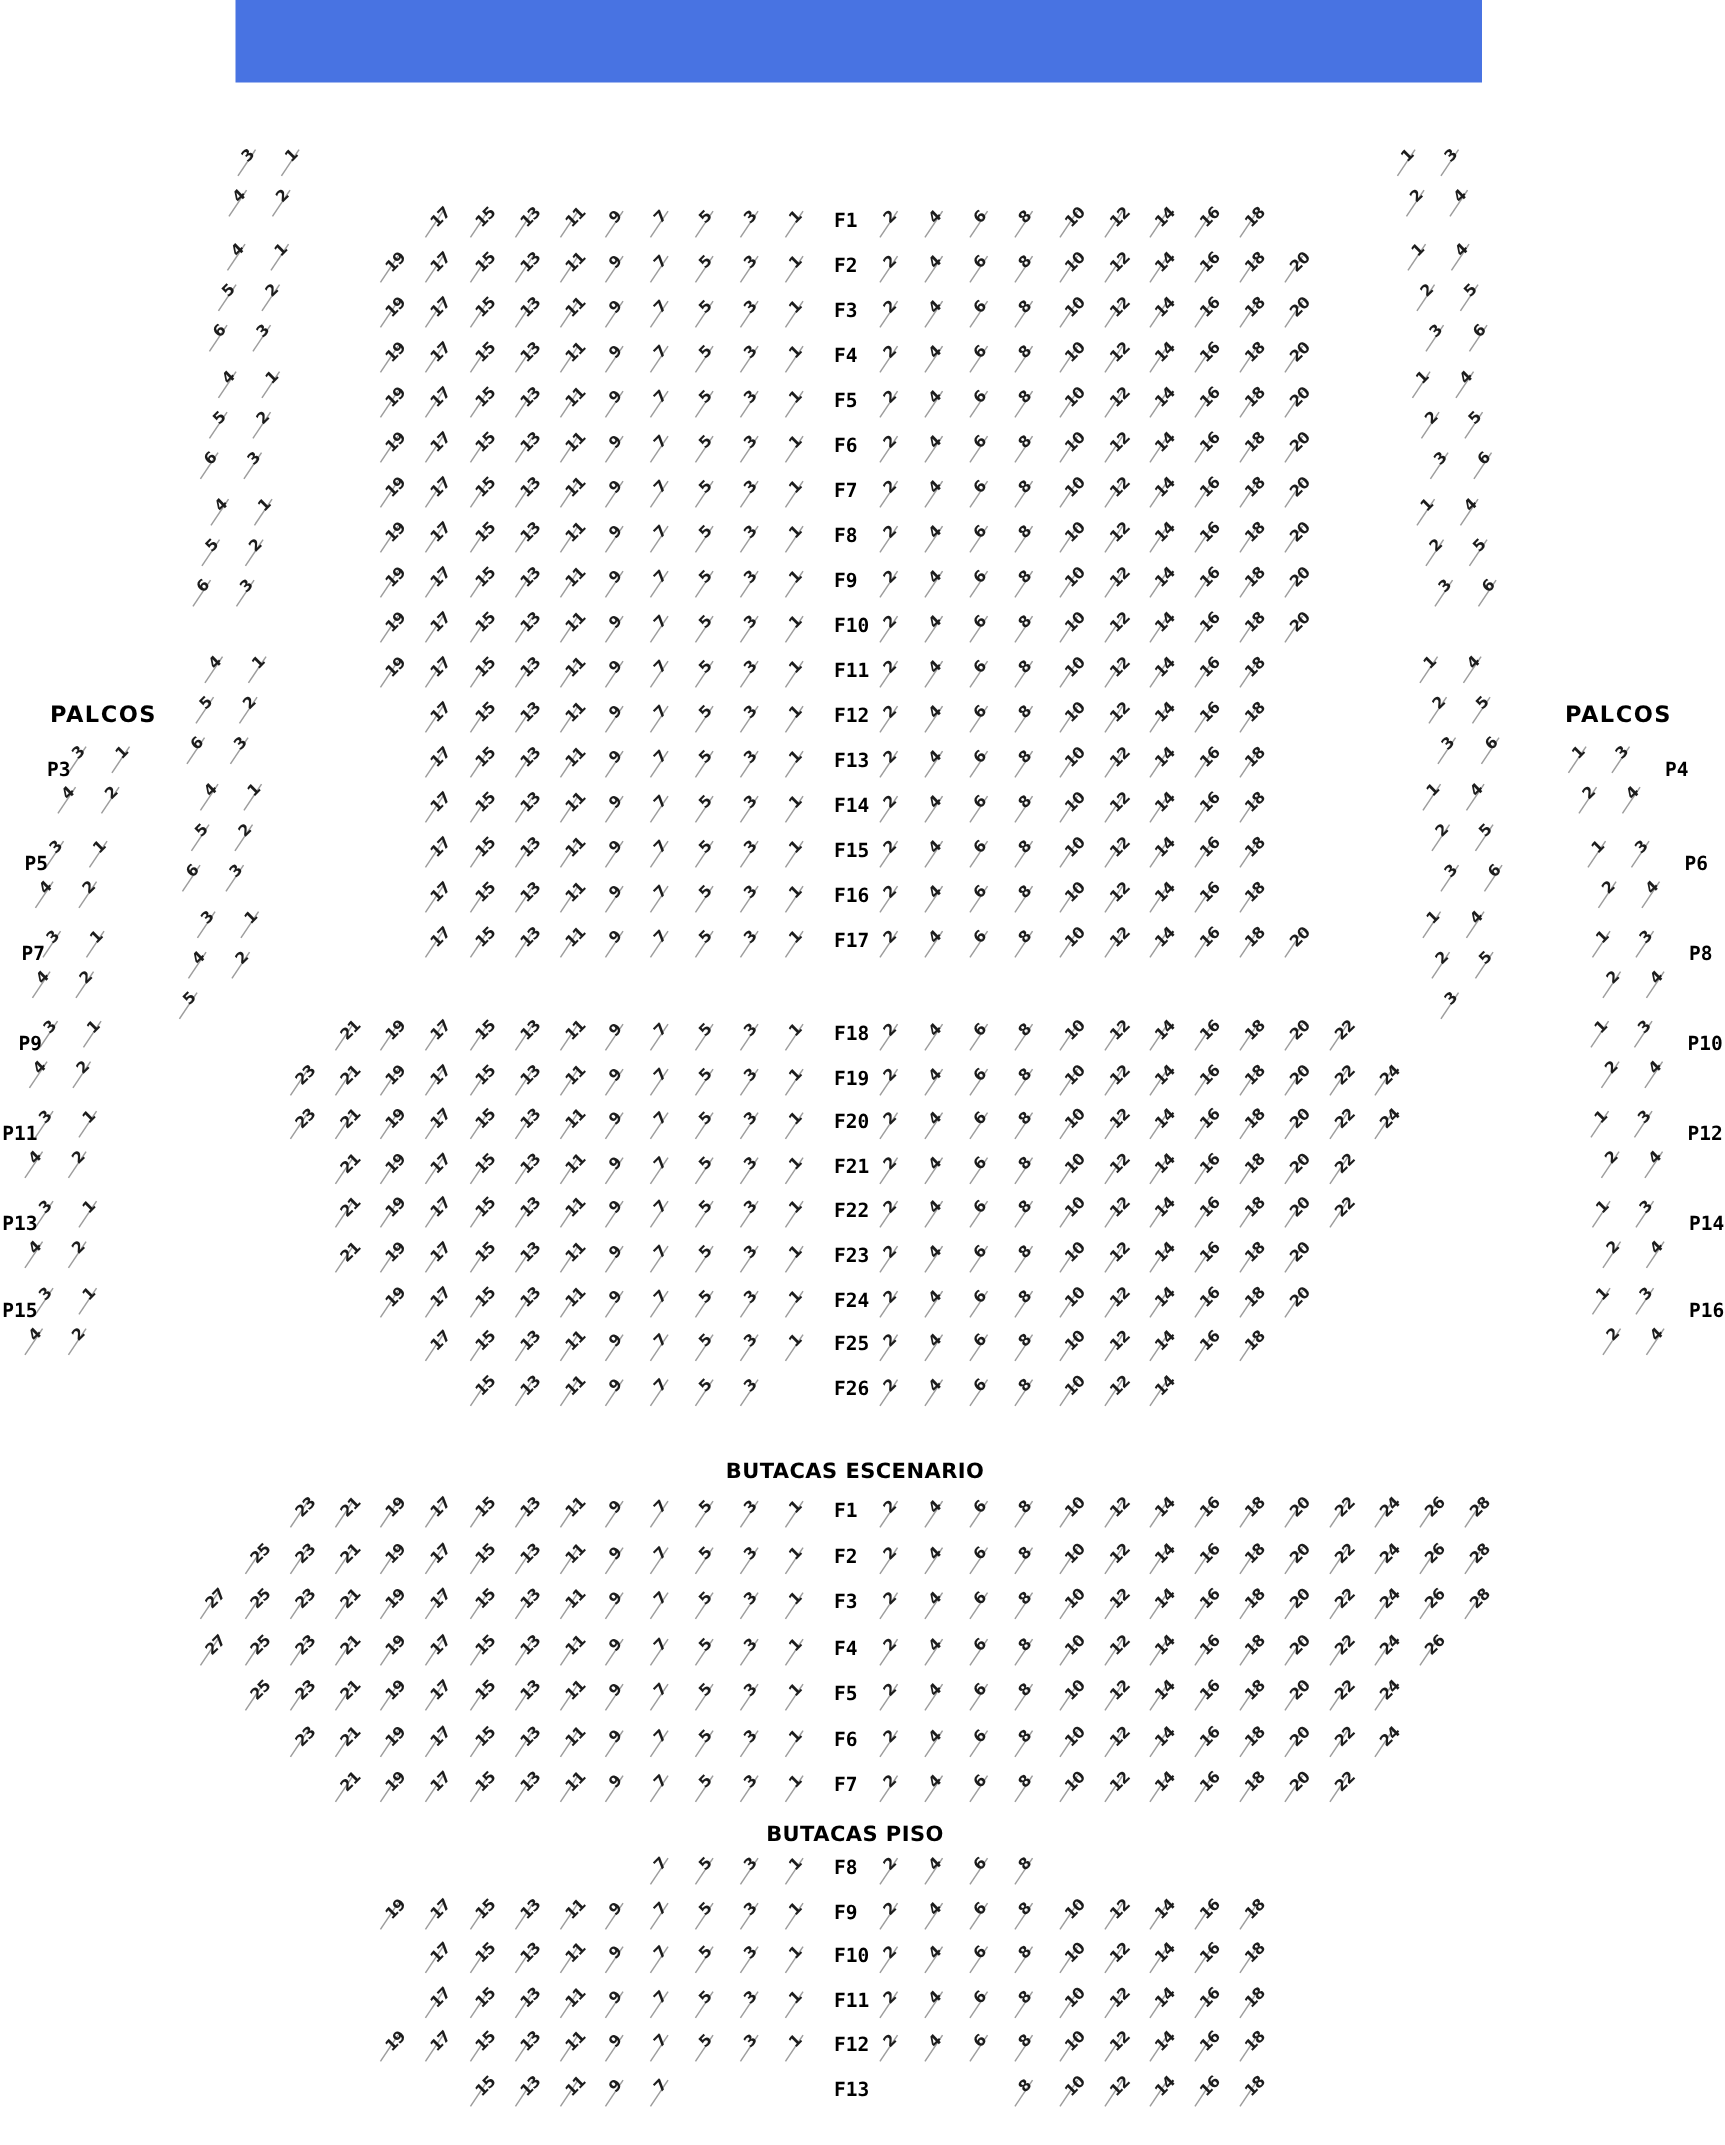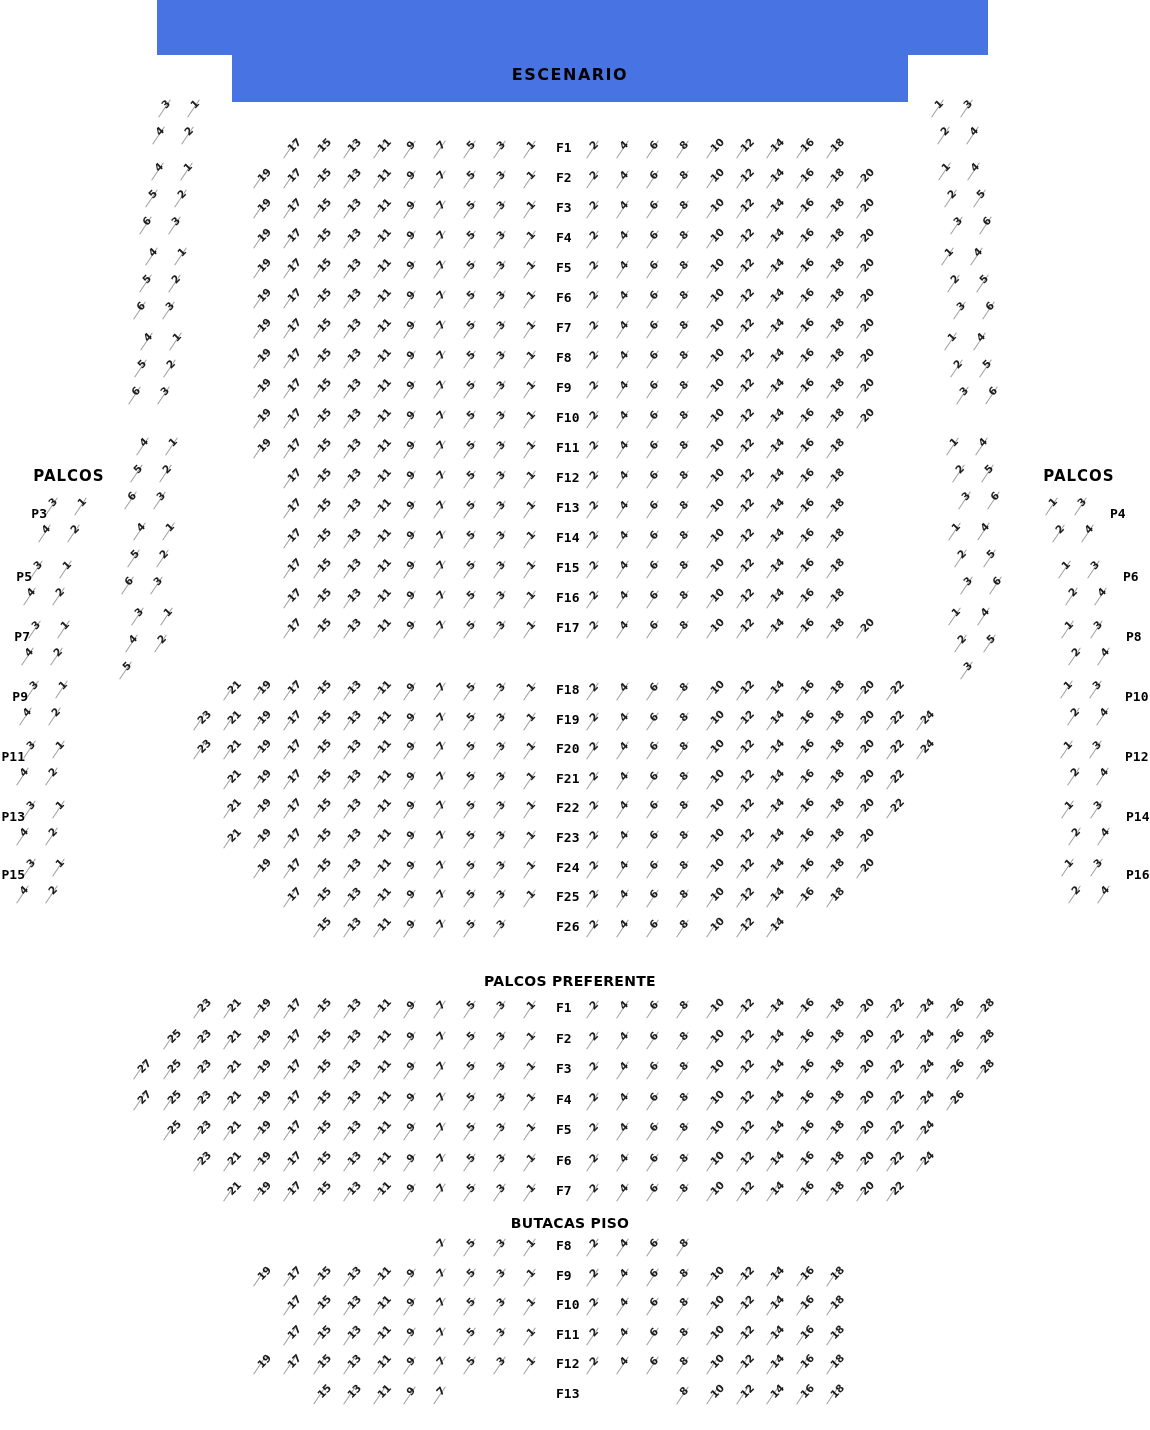--- a/index.html
+++ b/index.html
@@ -23,27 +23,24 @@
   .palco-label{position:absolute;font-family:"DejaVu Sans Mono","DejaVu Sans",monospace;
                font-size:13px;font-weight:700;color:#000;line-height:16px;}
   .palco-label.left{width:42px;text-align:right;}
   .palco-label.right{width:46px;text-align:left;}
 </style>
 </head>
 <body>
 
 <div id="canvas">
   <div class="stage-top" style="background: rgb(72, 115, 226);"></div>
-  <div class="stage-front" style="background: rgb(72, 115, 226);">
-    <div class="stage-label">ESCENARIO</div>
-  </div>
 
   <div class="palcos-title" style="left:14px;top:467px;">PALCOS</div>
   <div class="palcos-title" style="left:1024px;top:467px;">PALCOS</div>
-  <div class="sectitle" style="left:420px;top:973px;width:300px;">PALCOS PREFERENTE</div>
+  <div class="sectitle" style="left:420px;top:973px;width:300px;">BUTACAS ESCENARIO</div>
   <div class="sectitle" style="left:420px;top:1215px;width:300px;">BUTACAS PISO</div>
 
   <div id="seat-layer">
       <div class="rowlabel" style="left: 556px; top: 140px;">F1</div>
       <div class="seat" style="left: 278px; top: 140px;">
         <span class="tick" style="background: rgb(157, 157, 157);"></span>
         <span class="num" style="color: rgb(28, 28, 28);">17</span>
       </div>
       <div class="seat" style="left: 308px; top: 140px;">
         <span class="tick" style="background: rgb(157, 157, 157);"></span>

